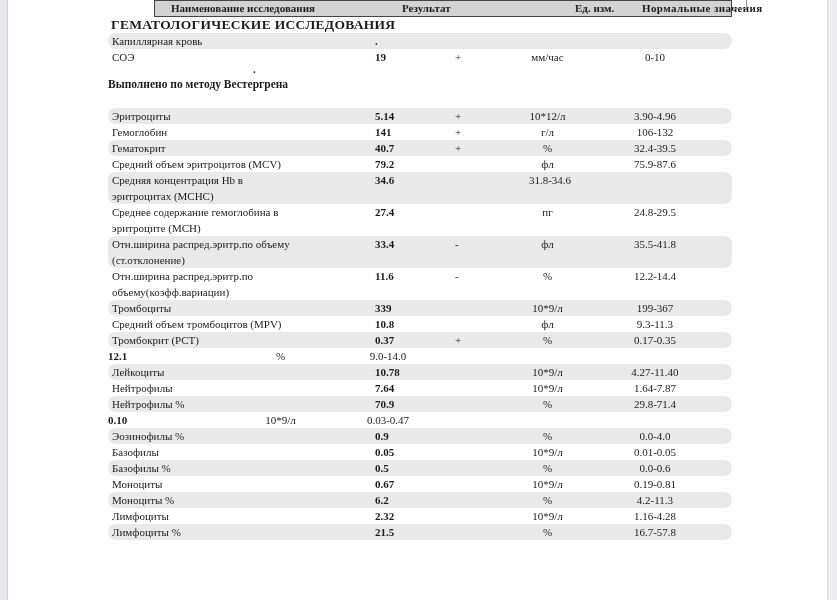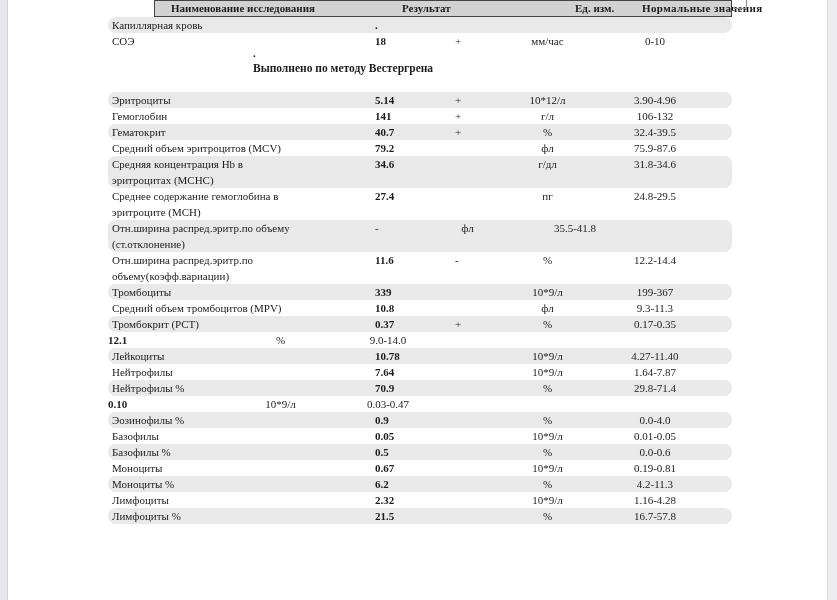--- a/index.html
+++ b/index.html
@@ -44,52 +44,53 @@
   .c-result { width:80px;  font-weight:bold; }
   .c-flag   { width:40px; }
   .c-unit   { width:105px; text-align:center; }
   .c-range  { width:110px; text-align:center; }
 
   .note-dot {
     height:12px; line-height:8px; margin-left:145px;
     font-size:11px; font-weight:bold;
   }
   .method-note {
-    line-height:15px; margin-left:145px; margin-bottom:16px;
+    line-height:15px; margin-bottom:16px;
     font-size:11.5px; font-weight:bold; white-space:nowrap;
   }
 </style>
 </head>
 <body>
 
 <div class="edge-left"></div>
 <div class="edge-right"></div>
 
 <div class="table-area">
   <div class="thead">
     <span class="h-name">Наименование исследования</span>
     <span class="h-result">Результат</span>
     <span class="h-unit">Ед. изм.</span>
     <span class="h-range">Нормальные значения</span>
   </div>
   <div class="corner-h"></div>
   <div class="corner-v"></div>
 
+  <div class="section-title">ГЕМАТОЛОГИЧЕСКИЕ ИССЛЕДОВАНИЯ</div>
 
   <div id="rows-top">
       <div class="row shaded">
         <div class="c-name">Капиллярная кровь</div>
         <div class="c-result">.</div>
         <div class="c-flag"></div>
         <div class="c-unit"></div>
         <div class="c-range"></div>
       </div>
       <div class="row">
         <div class="c-name">СОЭ</div>
-        <div class="c-result">18</div>
+        <div class="c-result">19</div>
         <div class="c-flag">+</div>
         <div class="c-unit">мм/час</div>
         <div class="c-range">0-10</div>
       </div>
     </div>
 
   <div class="note-dot">.</div>
   <div class="method-note">Выполнено по методу Вестергрена</div>
 
   <div id="rows-main">
@@ -119,34 +120,34 @@
         <div class="c-result">79.2</div>
         <div class="c-flag"></div>
         <div class="c-unit">фл</div>
         <div class="c-range">75.9-87.6</div>
       </div>
       <div class="row shaded">
         <div class="c-name">Средняя концентрация Hb в
 эритроцитах (MCHC)</div>
         <div class="c-result">34.6</div>
         <div class="c-flag"></div>
-        <div class="c-unit">г/дл</div>
         <div class="c-range">31.8-34.6</div>
       </div>
       <div class="row">
         <div class="c-name">Среднее содержание гемоглобина в
 эритроците (MCH)</div>
         <div class="c-result">27.4</div>
         <div class="c-flag"></div>
         <div class="c-unit">пг</div>
         <div class="c-range">24.8-29.5</div>
       </div>
       <div class="row shaded">
         <div class="c-name">Отн.ширина распред.эритр.по объему
 (ст.отклонение)</div>
+        <div class="c-result">33.4</div>
         <div class="c-flag">-</div>
         <div class="c-unit">фл</div>
         <div class="c-range">35.5-41.8</div>
       </div>
       <div class="row">
         <div class="c-name">Отн.ширина распред.эритр.по
 объему(коэфф.вариации)</div>
         <div class="c-result">11.6</div>
         <div class="c-flag">-</div>
         <div class="c-unit">%</div>

